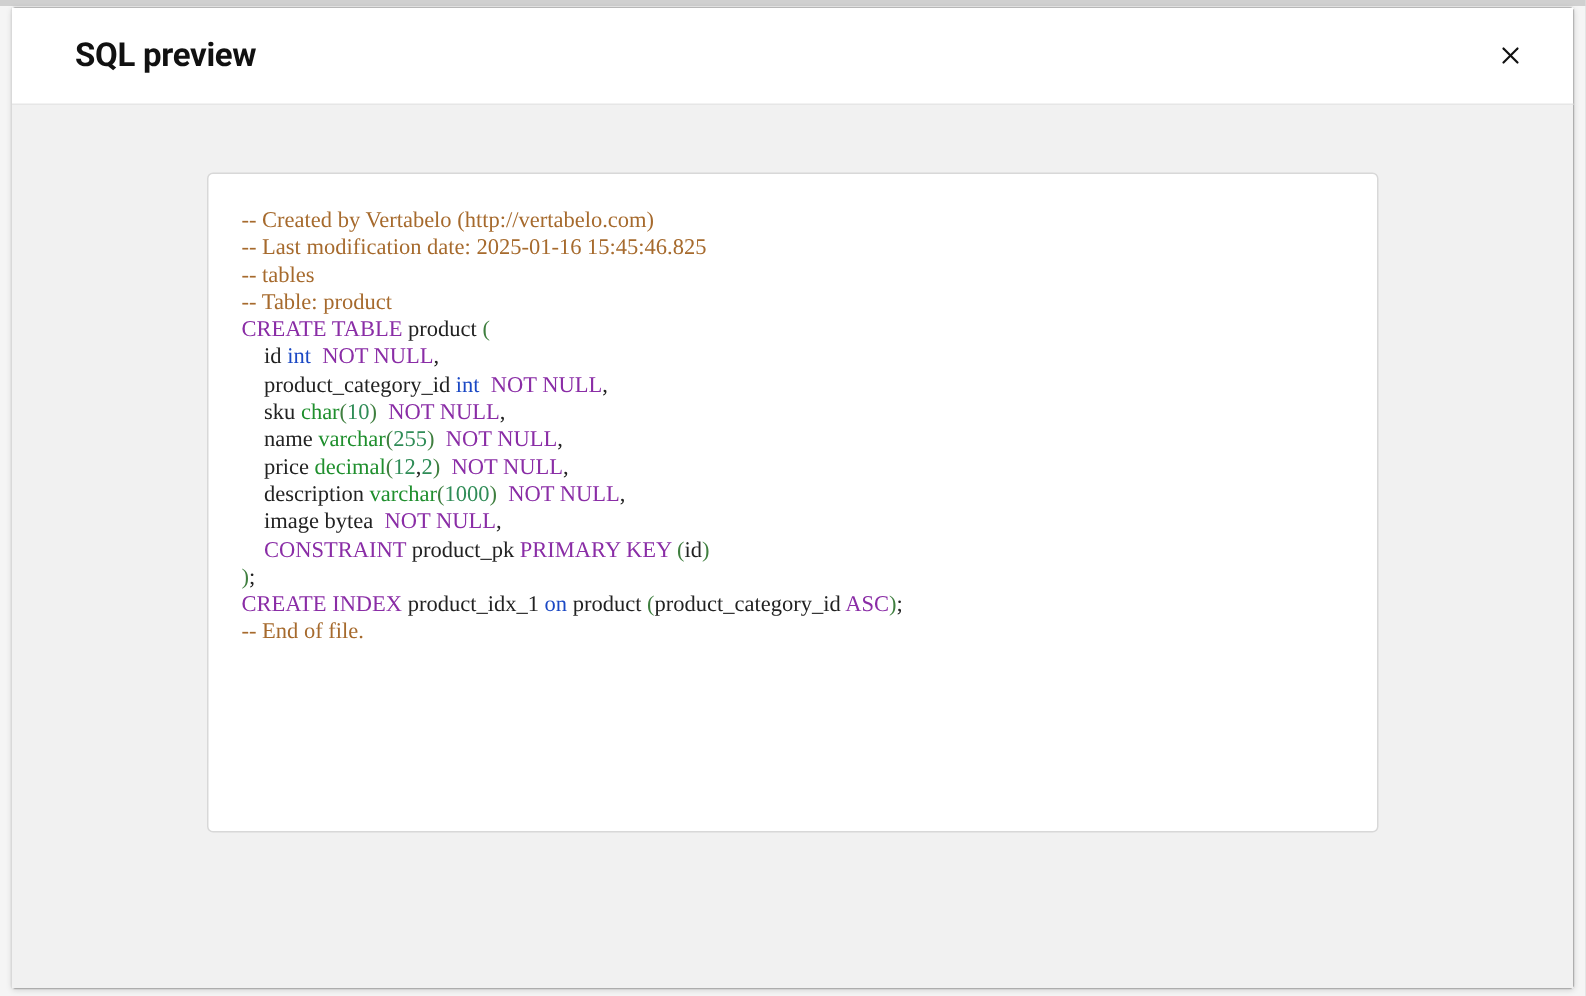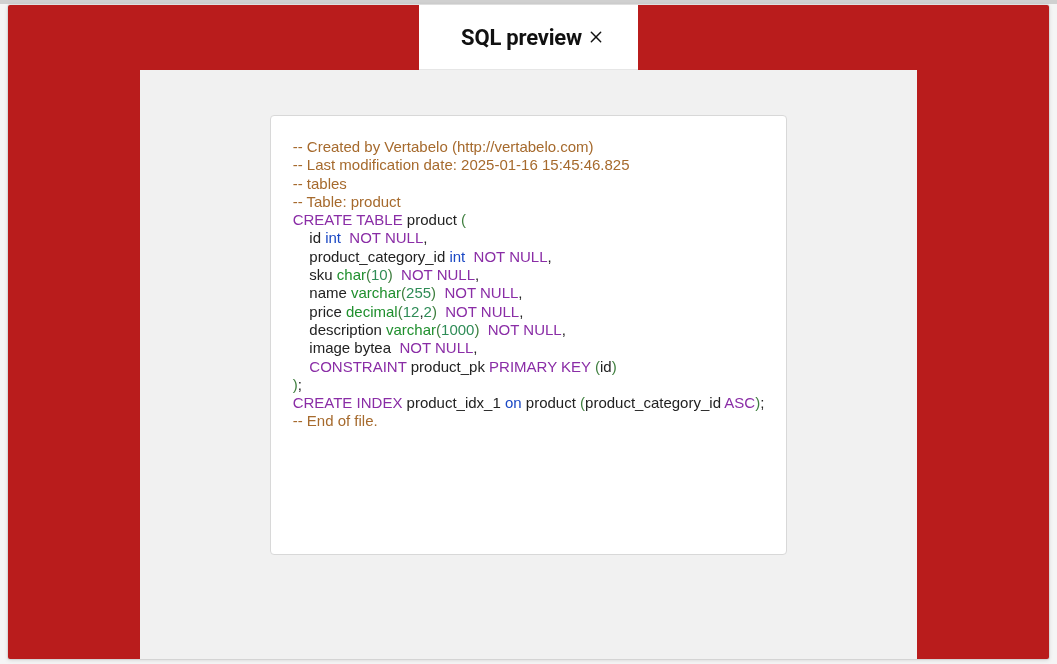--- a/index.html
+++ b/index.html
@@ -23,26 +23,25 @@
     right: 0;
     height: 4px;
     background: #d0d0d0;
   }
   .modal {
     position: absolute;
     top: 5px;
     left: 8px;
     right: 8px;
     bottom: 5px;
-    background: #b91c1c;
+    background: #000000;
     box-shadow: 0 1px 4px rgba(0,0,0,0.15), 0 0 0 1px rgba(0,0,0,0.05);
     display: flex;
     flex-direction: column;
     border-radius: 2px;
-    align-items: center;
   }
   .modal-header {
     display: flex;
     align-items: center;
     justify-content: space-between;
     padding: 18px 28px 18px 42px;
     border-bottom: 1px solid #e6e6e6;
     background: #ffffff;
   }
   .modal-title {
@@ -76,21 +75,21 @@
   .code-box {
     background: #ffffff;
     border: 1px solid #d8d8d8;
     border-radius: 4px;
     padding: 22px 22px 22px 22px;
     min-height: 440px;
     box-sizing: border-box;
   }
   pre.code {
     margin: 0;
-    font-family: Liberation Sans, sans-serif;
+    font-family: Liberation Serif, serif;
     font-size: 15px;
     line-height: 1.22;
     white-space: pre;
     color: #222222;
   }
   .tok-comment { color: #a66a2d; }
   .tok-keyword { color: #8a2da6; }
   .tok-kwblue  { color: #1a48c4; }
   .tok-type    { color: #1f8f2d; }
   .tok-num     { color: #2f8c57; }

